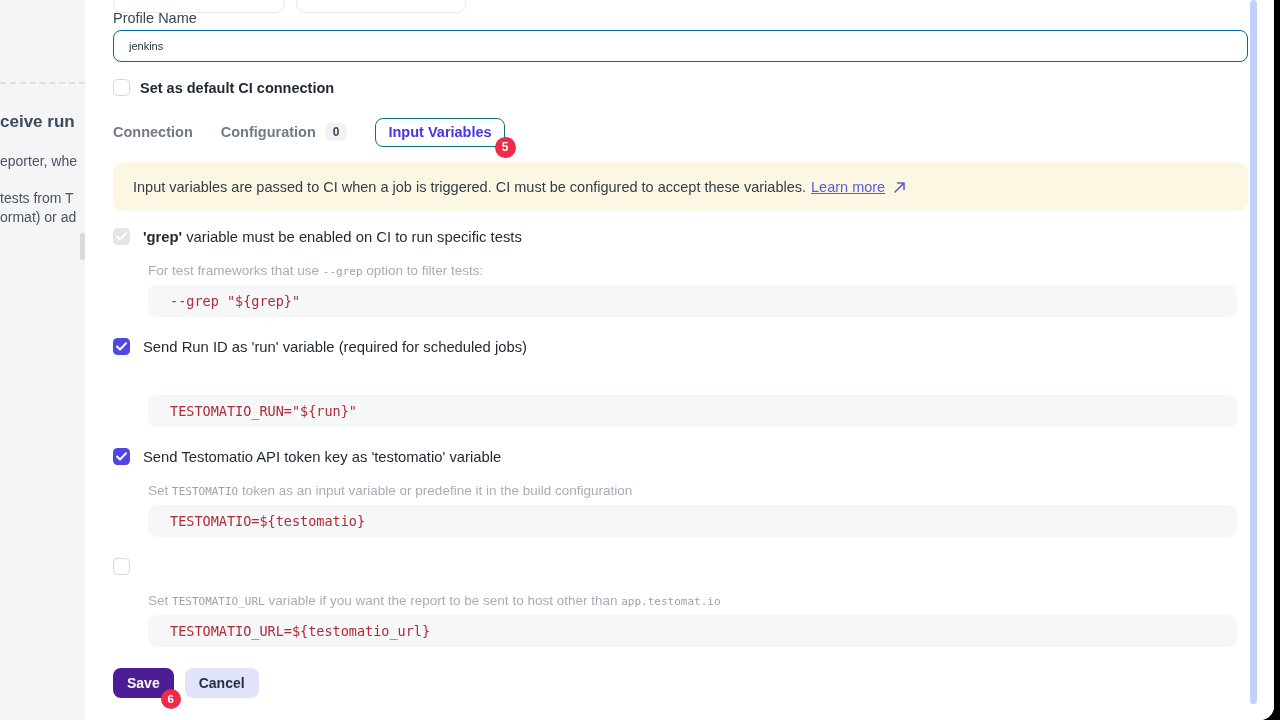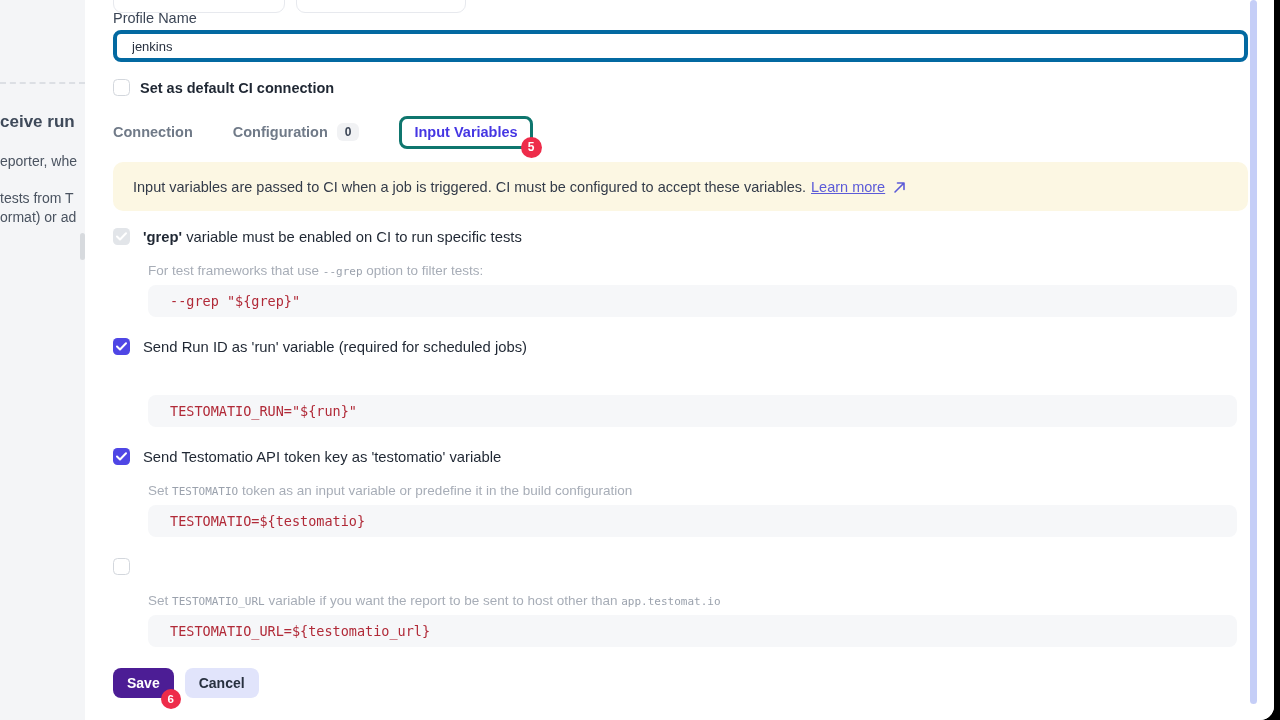--- a/index.html
+++ b/index.html
@@ -48,51 +48,51 @@
     position: absolute; top: -12px; height: 25px;
     background: #fff; border: 1px solid #e7e9ee; border-radius: 9px;
   }
   .field-label {
     position: absolute; left: 28px; top: 10px;
     font-size: 14.5px; color: #3c4656;
   }
   .text-input {
     position: absolute; left: 28px; top: 30px;
     width: 1135px; height: 32px;
-    border: 4px solid #0369a1; border-radius: 8px;
-    padding: 0 15px; font-size: 13px; color: #27303f;
+    border: 1px solid #0369a1; border-radius: 8px;
+    padding: 0 15px; font-size: 11px; color: #27303f;
     font-family: "Liberation Sans", sans-serif;
     outline: none; background: #fff;
   }
   .row { position: absolute; display: flex; align-items: center; }
   .default-row { left: 28px; top: 79px; gap: 10px; }
   .default-label { font-size: 14.5px; font-weight: 600; color: #1f2733; }
   
   .cb {
     width: 17px; height: 17px; border-radius: 4.5px; flex: 0 0 auto;
     display: inline-flex; align-items: center; justify-content: center;
   }
   .cb.unchecked { background: #fff; border: 1.5px solid #d3d7dd; }
   .cb.checked { background: #4f46e5; border: none; }
   .cb.disabled-checked { background: #e2e5e9; border: none; }
   .cb svg { display: block; }
   
   .tabs {
     position: absolute; left: 28px; top: 114px;
-    display: flex; align-items: center; gap: 40px; height: 36px;
+    display: flex; align-items: center; gap: 28px; height: 36px;
   }
   .tab { font-size: 14.5px; font-weight: 600; color: #707a88; cursor: pointer;
          display: flex; align-items: center; gap: 9px; }
   .tab-badge {
     font-size: 12px; font-weight: 600; color: #3c4656;
     background: #f1f2f4; border-radius: 6px; padding: 3px 8px; line-height: 1;
   }
   .tab-annotated {
     position: relative;
-    border: 3px solid #0f766e; border-radius: 8px;
+    border: 1px solid #0f766e; border-radius: 8px;
     padding: 5px 12px 6px 12px;
   }
   .tab-annotated .tab { color: #4536e3; }
   .step-badge {
     position: absolute;
     width: 21px; height: 21px; border-radius: 50%;
     background: #ee2c4a; color: #fff;
     font-size: 12px; font-weight: 700;
     display: flex; align-items: center; justify-content: center;
   }

